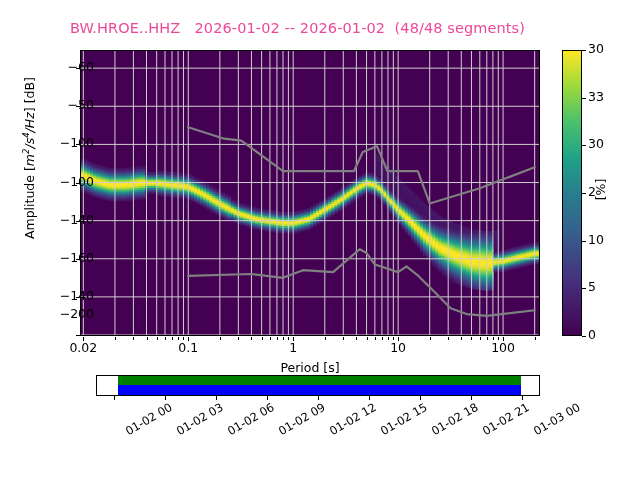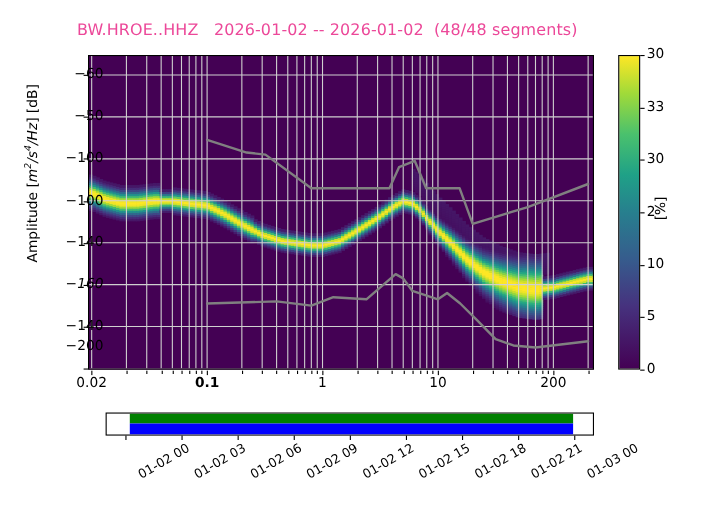--- a/index.html
+++ b/index.html
@@ -2648,39 +2648,39 @@
       <div class="ytick" style="top:61.15436241610739px;">−60</div>
       <div class="ytickmark" style="top:68.15436241610739px;"></div>
       <div class="ytick" style="top:99.27516778523491px;">−50</div>
       <div class="ytickmark" style="top:106.27516778523491px;"></div>
       <div class="ytick" style="top:137.39597315436242px;">−100</div>
       <div class="ytickmark" style="top:144.39597315436242px;"></div>
       <div class="ytick" style="top:175.51677852348993px;">−100</div>
       <div class="ytickmark" style="top:182.51677852348993px;"></div>
       <div class="ytick" style="top:213.63758389261747px;">−140</div>
       <div class="ytickmark" style="top:220.63758389261747px;"></div>
-      <div class="ytick" style="top:251.75838926174492px;font-style:italic;">−160</div>
+      <div class="ytick" style="top:251.75838926174492px;">−160</div>
       <div class="ytickmark" style="top:258.7583892617449px;"></div>
       <div class="ytick" style="top:289.87919463087246px;">−140</div>
       <div class="ytickmark" style="top:296.87919463087246px;"></div>
       <div class="ytick" style="top:308px;">−200</div>
       <div class="ytickmark" style="top:335px;"></div>
     </div>
   <div id="ylabel"><span>Amplitude [<span class="it">m</span><span class="it sup">2</span><span class="it">/s</span><span class="it sup">4</span><span class="it">/Hz</span>] [dB]</span></div>
 
   <div id="xlabels">
       <div class="xtick" style="left:83.3375239853073px;">0.02</div>
       <div class="xtickmark" style="left:83.3375239853073px;"></div>
-      <div class="xtick" style="left:188.27030218469167px;font-weight:bold;">0.1</div>
+      <div class="xtick" style="left:188.27030218469167px;">0.1</div>
       <div class="xtickmark" style="left:188.27030218469167px;"></div>
       <div class="xtick" style="left:293.20308038407603px;">1</div>
       <div class="xtickmark" style="left:293.20308038407603px;"></div>
       <div class="xtick" style="left:398.13585858346045px;">10</div>
       <div class="xtickmark" style="left:398.13585858346045px;"></div>
-      <div class="xtick" style="left:503.0686367828448px;">200</div>
+      <div class="xtick" style="left:503.0686367828448px;">100</div>
       <div class="xtickmark" style="left:503.0686367828448px;"></div>
       <div class="xtickmark minor" style="left:114.92543775167748px;"></div>
       <div class="xtickmark minor" style="left:133.40318278101762px;"></div>
       <div class="xtickmark minor" style="left:146.51335151804767px;"></div>
       <div class="xtickmark minor" style="left:156.68238841832147px;"></div>
       <div class="xtickmark minor" style="left:164.9910965473878px;"></div>
       <div class="xtickmark minor" style="left:172.0160091748578px;"></div>
       <div class="xtickmark minor" style="left:178.10126528441782px;"></div>
       <div class="xtickmark minor" style="left:183.46884157672793px;"></div>
       <div class="xtickmark minor" style="left:219.85821595106185px;"></div>
@@ -2702,20 +2702,21 @@
       <div class="xtickmark minor" style="left:429.72377234983065px;"></div>
       <div class="xtickmark minor" style="left:448.20151737917075px;"></div>
       <div class="xtickmark minor" style="left:461.3116861162008px;"></div>
       <div class="xtickmark minor" style="left:471.48072301647466px;"></div>
       <div class="xtickmark minor" style="left:479.78943114554096px;"></div>
       <div class="xtickmark minor" style="left:486.8143437730109px;"></div>
       <div class="xtickmark minor" style="left:492.899599882571px;"></div>
       <div class="xtickmark minor" style="left:498.26717617488106px;"></div>
       <div class="xtickmark minor" style="left:534.656550549215px;"></div>
     </div>
+  <div id="xlabel">Period [s]</div>
 
   <div id="cbar"></div>
   <div id="cblabels">
       <div class="cbtick" style="top:329px;">0</div>
       <div class="cbtickmark" style="top:336px;"></div>
       <div class="cbtick" style="top:281.3333333333333px;">5</div>
       <div class="cbtickmark" style="top:288.3333333333333px;"></div>
       <div class="cbtick" style="top:233.66666666666669px;">10</div>
       <div class="cbtickmark" style="top:240.66666666666669px;"></div>
       <div class="cbtick" style="top:186px;">2</div>

